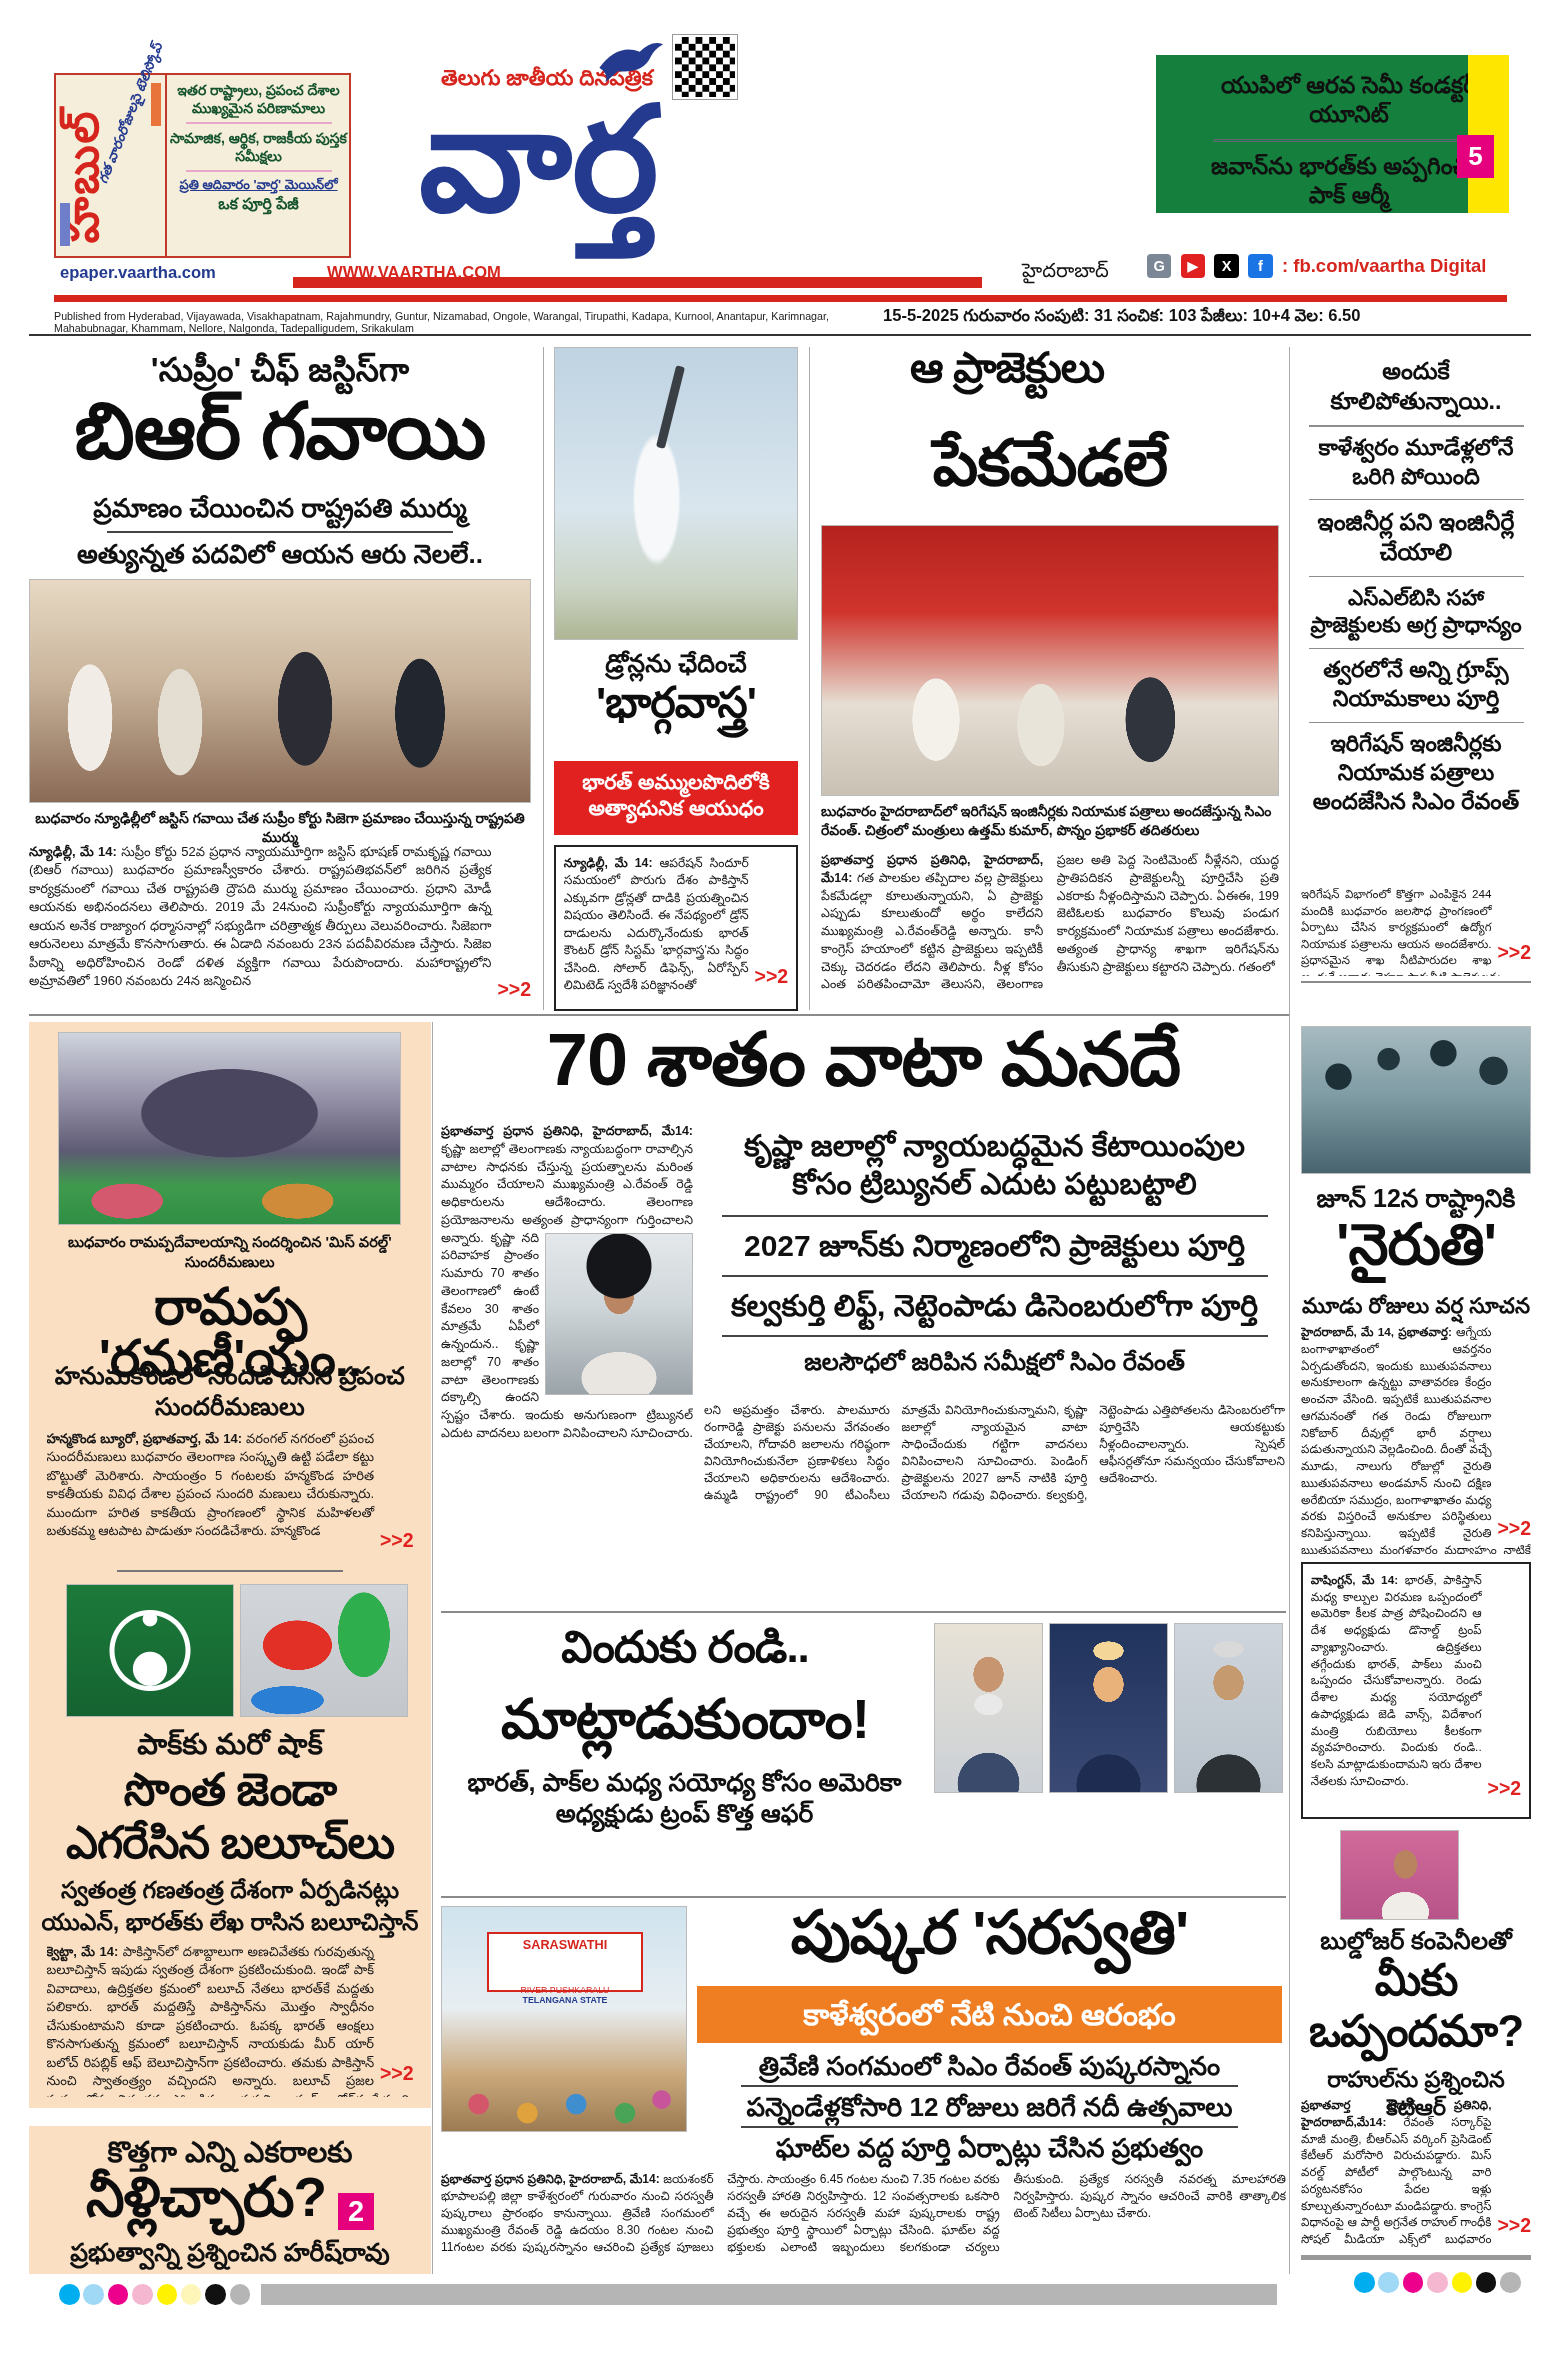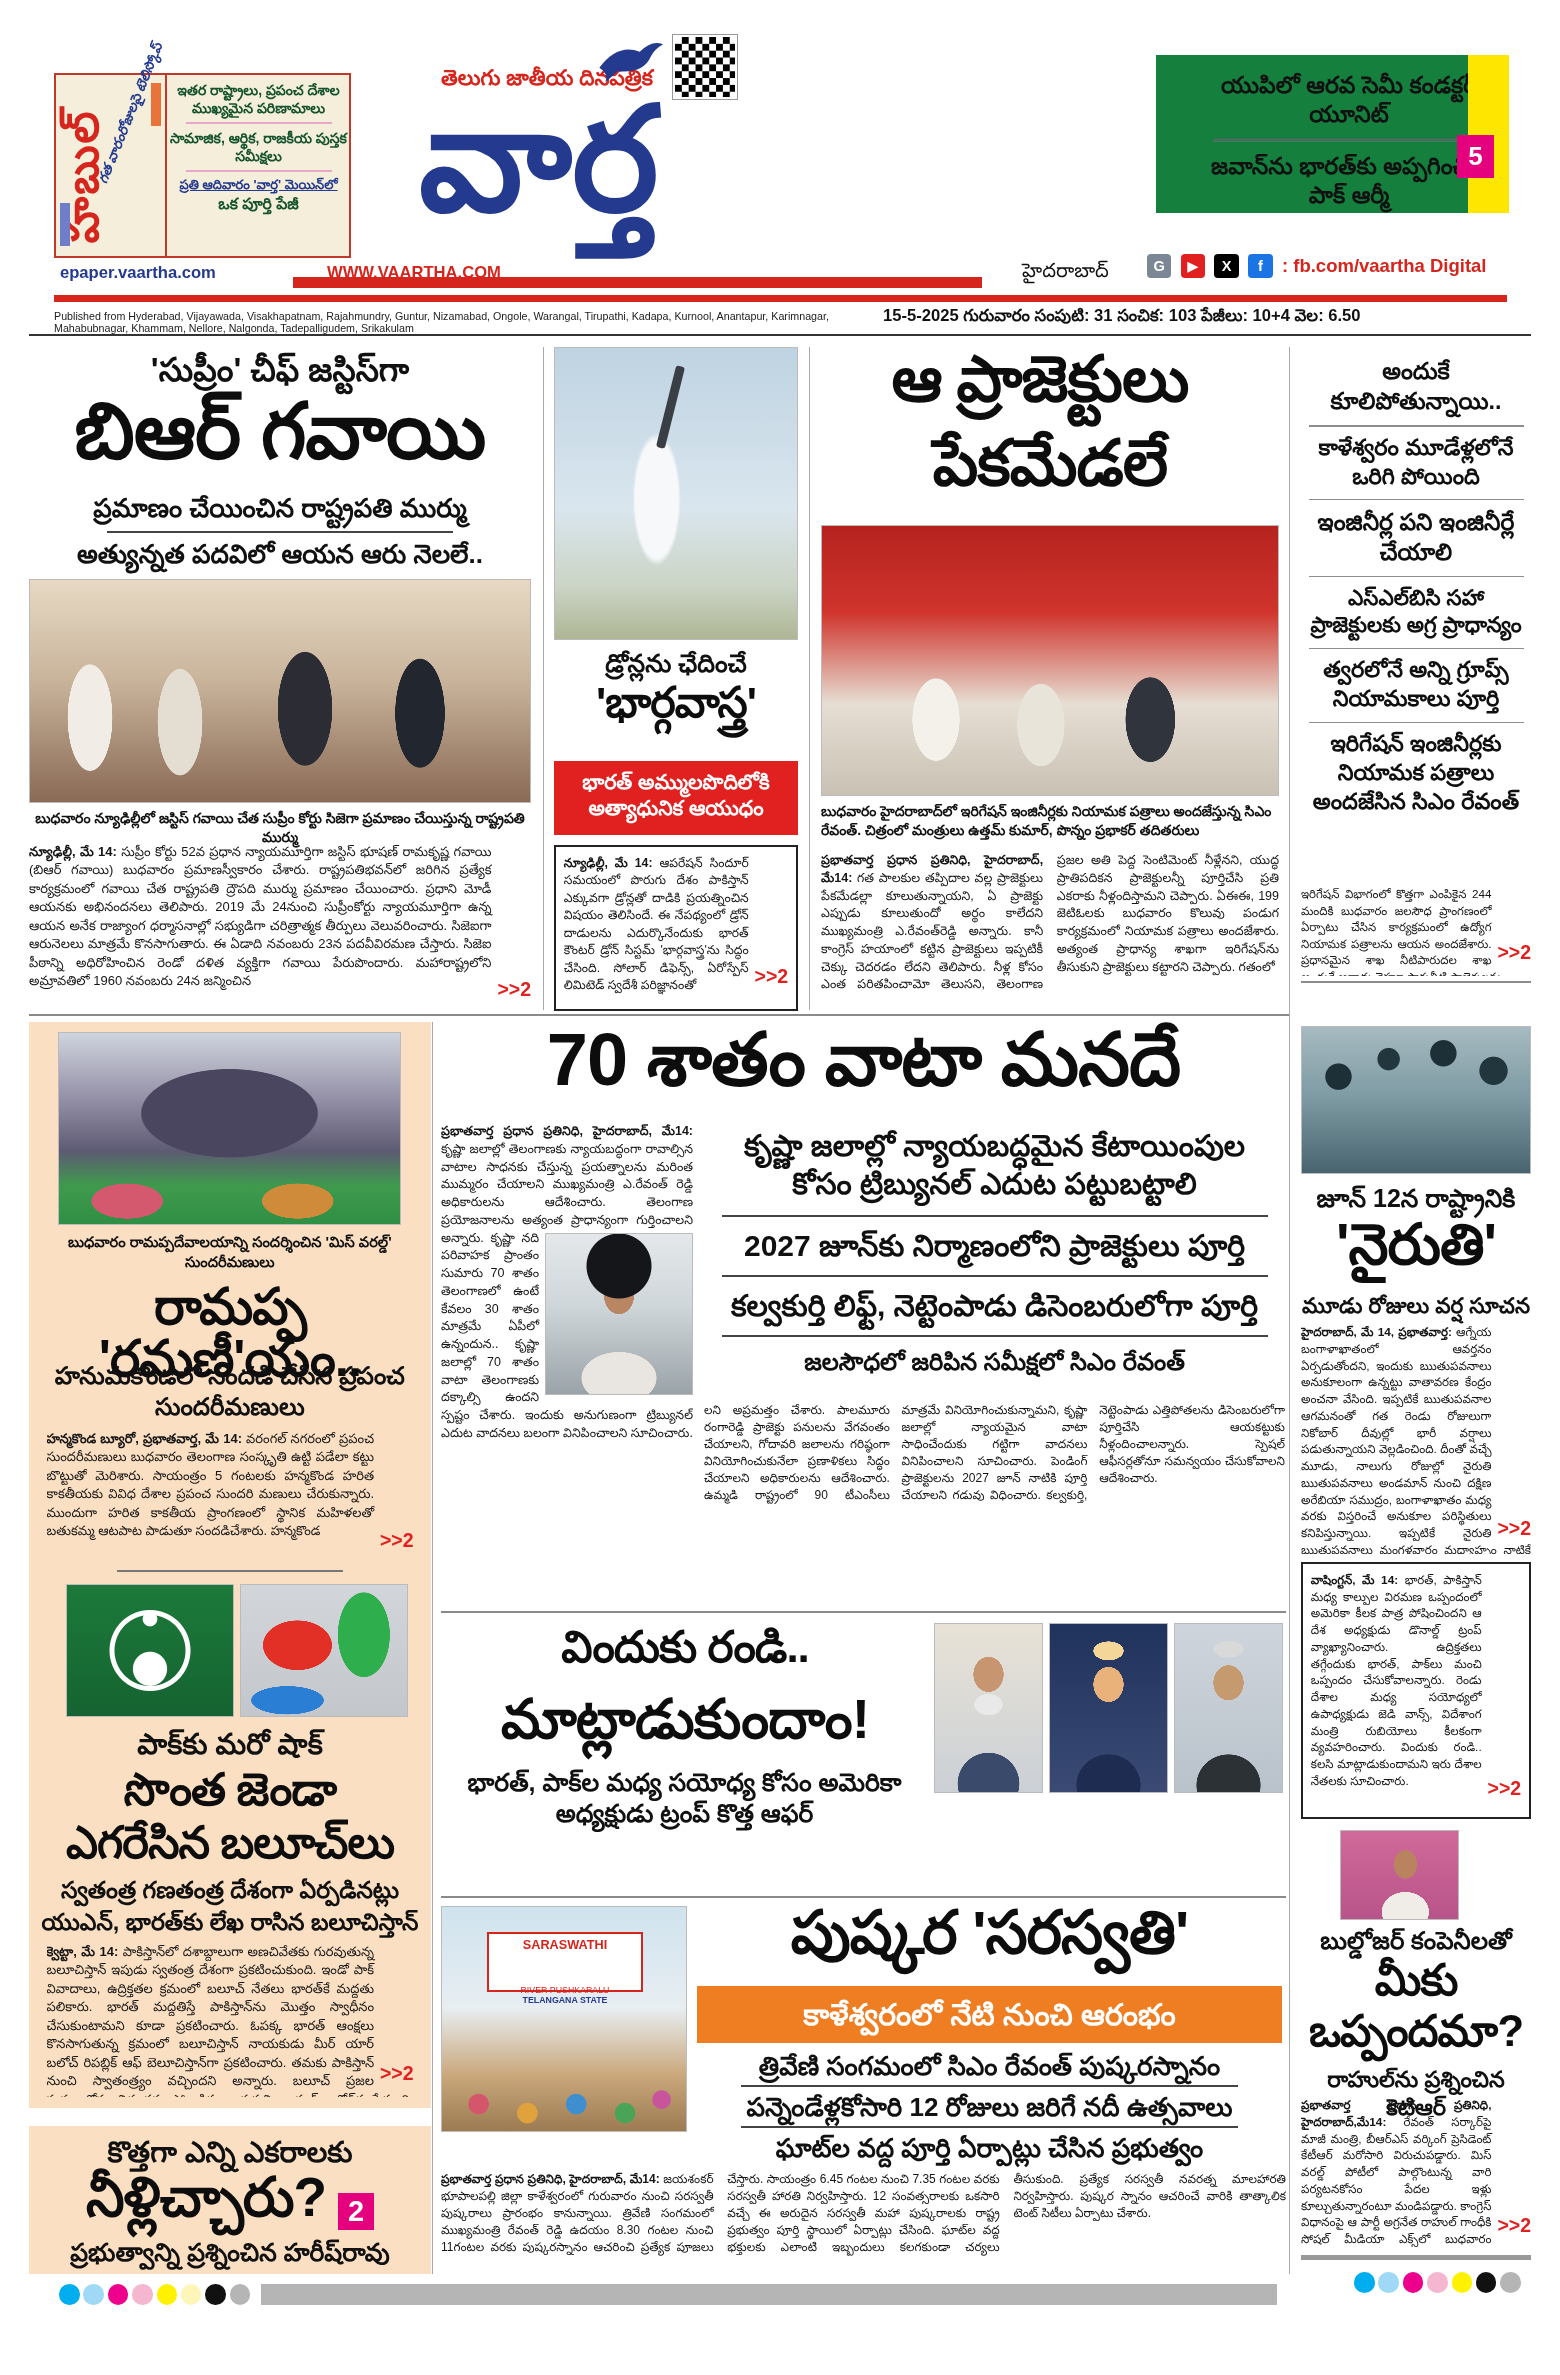--- a/index.html
+++ b/index.html
@@ -193,21 +193,21 @@
   <div class="abs banner-red" style="left:554px;top:761px;width:244px;height:74px;padding-top:7.8px;box-sizing:border-box;">
     <div style="font-size:20.5px;">భారత్ అమ్ములపొదిలోకి</div>
     <div style="font-size:20.5px;">అత్యాధునిక ఆయుధం</div>
   </div>
   <div class="abs boxed body-txt" style="left:554px;top:845px;width:244px;height:166px;font-size:12.3px;overflow:hidden;">
     <span class="jump" style="margin-top:112px;">&gt;&gt;2</span>
     <b class="dl">న్యూఢిల్లీ, మే 14:</b>
     <span>ఆపరేషన్ సిందూర్ సమయంలో పొరుగు దేశం పాకిస్తాన్ ఎక్కువగా డ్రోన్లతో దాడికి ప్రయత్నించిన విషయం తెలిసిందే. ఈ నేపథ్యంలో డ్రోన్ దాడులను ఎదుర్కొనేందుకు భారత్ కౌంటర్ డ్రోన్ సిస్టమ్ 'భార్గవాస్త్ర'ను సిద్ధం చేసింది. సోలార్ డిఫెన్స్, ఏరోస్పేస్ లిమిటెడ్ స్వదేశీ పరిజ్ఞానంతో</span>
   </div>
 
-  <div class="abs hl ctr" style="left:811px;top:347px;width:458px;font-size:64px;font-family:Liberation Serif, serif;">ఆ ప్రాజెక్టులు</div>
+  <div class="abs hl ctr" style="left:778px;top:347px;width:458px;font-size:42px;">ఆ ప్రాజెక్టులు</div>
   <div class="abs hl ctr" style="left:821px;top:431px;width:458px;font-size:64px;">పేకమేడలే</div>
   <div class="photo ph-cm" style="left:821px;top:525px;width:458px;height:271px;"></div>
   <div class="abs cap" style="left:821px;top:802px;width:458px;text-align:left;">బుధవారం హైదరాబాద్‌లో ఇరిగేషన్ ఇంజినీర్లకు నియామక పత్రాలు అందజేస్తున్న సిఎం రేవంత్. చిత్రంలో మంత్రులు ఉత్తమ్ కుమార్, పొన్నం ప్రభాకర్ తదితరులు</div>
   <div class="abs body-txt" style="left:821px;top:852px;width:458px;height:158px;columns:2;column-gap:13.7px;overflow:hidden;font-size:12.5px;">
     <b class="dl">ప్రభాతవార్త ప్రధాన ప్రతినిధి, హైదరాబాద్, మే14:</b>
     <span>గత పాలకుల తప్పిదాల వల్ల ప్రాజెక్టులు పేకమేడల్లా కూలుతున్నాయని, ఏ ప్రాజెక్టు ఎప్పుడు కూలుతుందో అర్థం కాలేదని ముఖ్యమంత్రి ఎ.రేవంత్‌రెడ్డి అన్నారు. కానీ కాంగ్రెస్ హయాంలో కట్టిన ప్రాజెక్టులు ఇప్పటికీ చెక్కు చెదరడం లేదని తెలిపారు. నీళ్ల కోసం ఎంత పరితపించామో తెలుసని, తెలంగాణ ప్రజల అతి పెద్ద సెంటిమెంట్ నీళ్లేనని, యుద్ధ ప్రాతిపదికన ప్రాజెక్టులన్నీ పూర్తిచేసి ప్రతి ఎకరాకు నీళ్లందిస్తామని చెప్పారు. ఏఈఈ, 199 జెటిఓలకు బుధవారం కొలువు పండుగ కార్యక్రమంలో నియామక పత్రాలు అందజేశారు. అత్యంత ప్రాధాన్య శాఖగా ఇరిగేషన్‌ను తీసుకుని ప్రాజెక్టులు కట్టారని చెప్పారు. గతంలో</span>
   </div>
 
   <div class="abs" style="left:1301px;top:349px;width:230px;">
     <div class="pt" style="font-size:23.4px;padding:7.8px 2px;">అందుకే కూలిపోతున్నాయి..</div>

